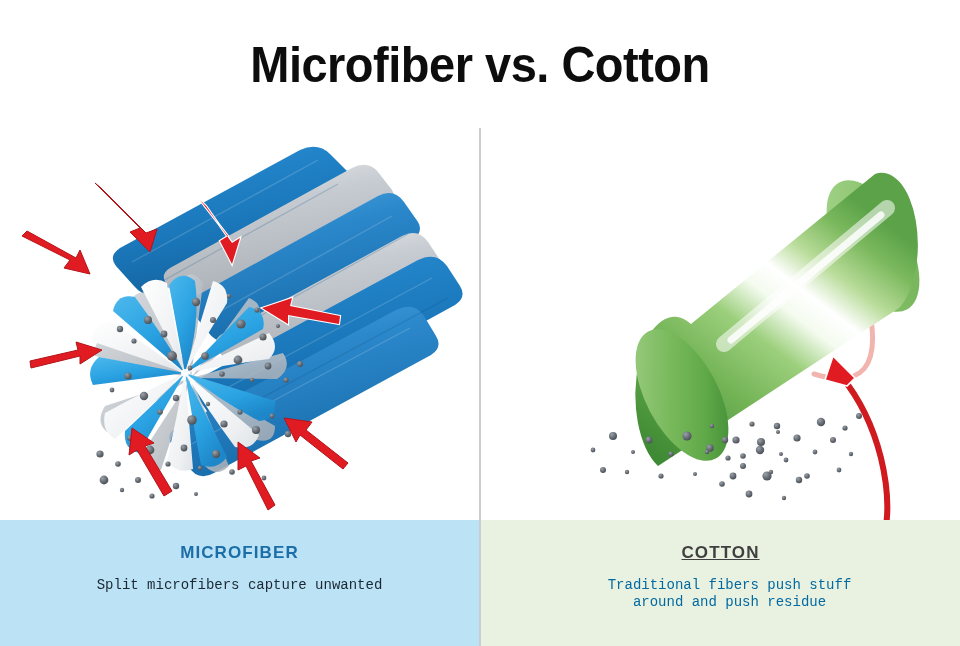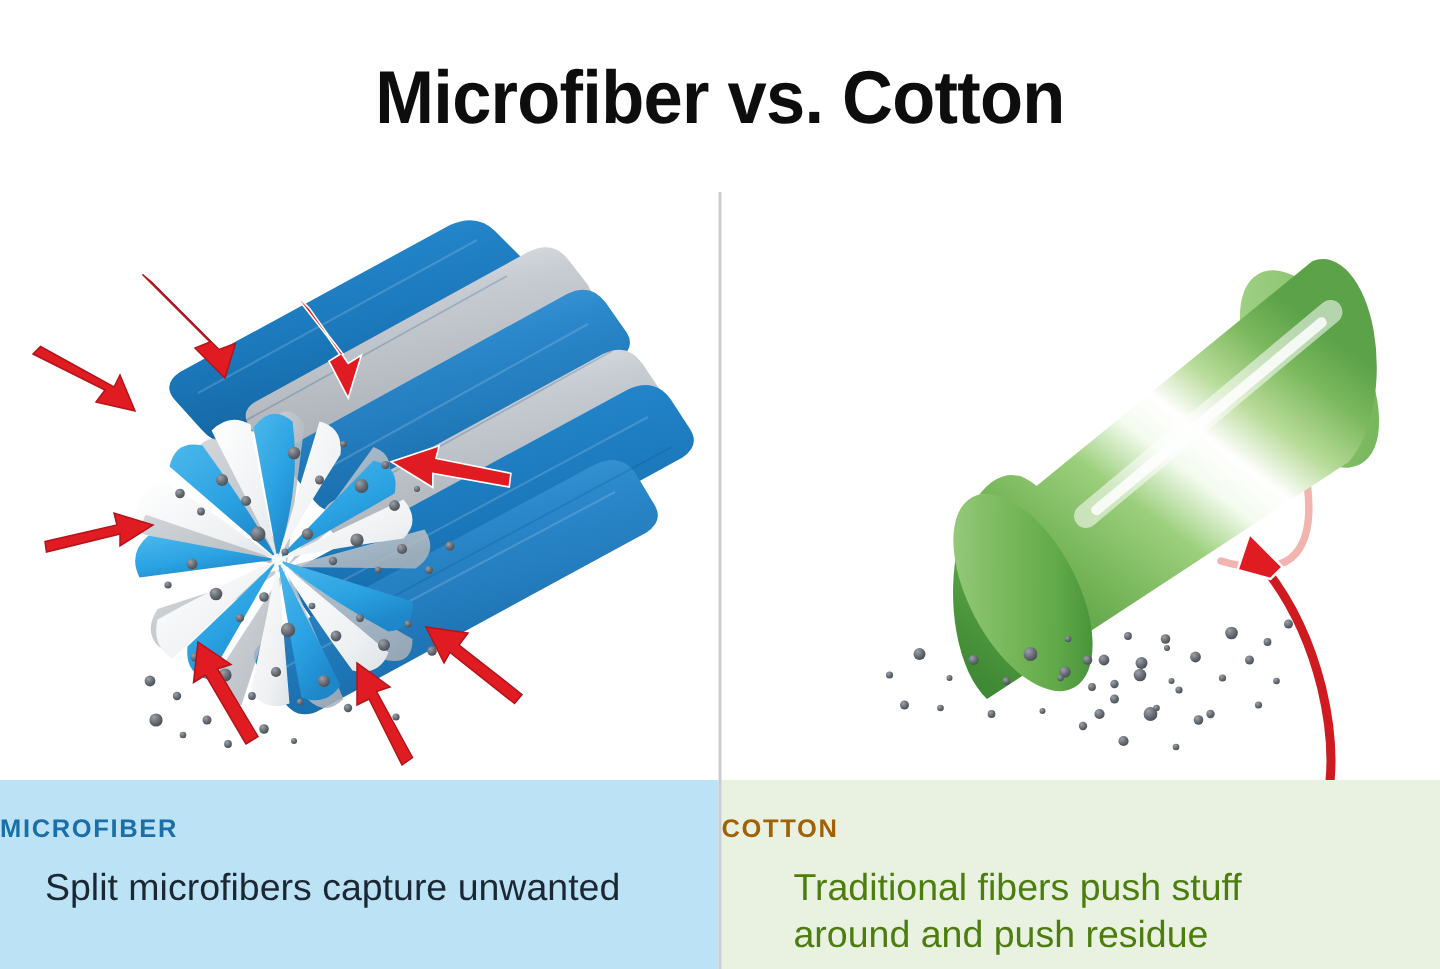--- a/index.html
+++ b/index.html
@@ -67,46 +67,46 @@
   .illus.right { left: 481px; width: 479px; }
   .illus svg { display: block; }
 
   
   .caption {
     position: absolute;
     top: 520px;
     height: 126px;
     box-sizing: border-box;
     padding-top: 24px;
-    text-align: left;
+    text-align: center;
   }
   .caption.left  { left: 0;     width: 479px; background: #bbe2f5; }
   .caption.right { left: 481px; width: 479px; background: #e9f2e0; }
 
   .caption-heading {
     font-family: "Liberation Sans", sans-serif;
     font-size: 17px;
     font-weight: bold;
     letter-spacing: 1.1px;
     line-height: 1;
     margin: 0 0 16px 0;
   }
   .caption.left  .caption-heading { color: #1c6ea8; }
-  .caption.right .caption-heading { color: #a16207; }
+  .caption.right .caption-heading { color: #404040; text-decoration: underline; }
 
   .caption-body {
-    font-family: Liberation Sans, sans-serif;
-    font-size: 25px;
+    font-family: Liberation Mono, monospace;
+    font-size: 14px;
     font-weight: normal;
     line-height: 1.22;
     margin: 0;
     padding: 0 30px;
   }
   .caption.left  .caption-body { color: #1b2833; }
-  .caption.right .caption-body { color: #4d7c0f; padding-left: 48px; }
+  .caption.right .caption-body { color: #0369a1; padding-left: 48px; }
   .caption-body .line { display: block; }
 </style>
 </head>
 <body>
 
 <div id="infographic">
 
   <div class="title-bar">
     <div class="title-text">Microfiber vs. Cotton</div>
   </div>

